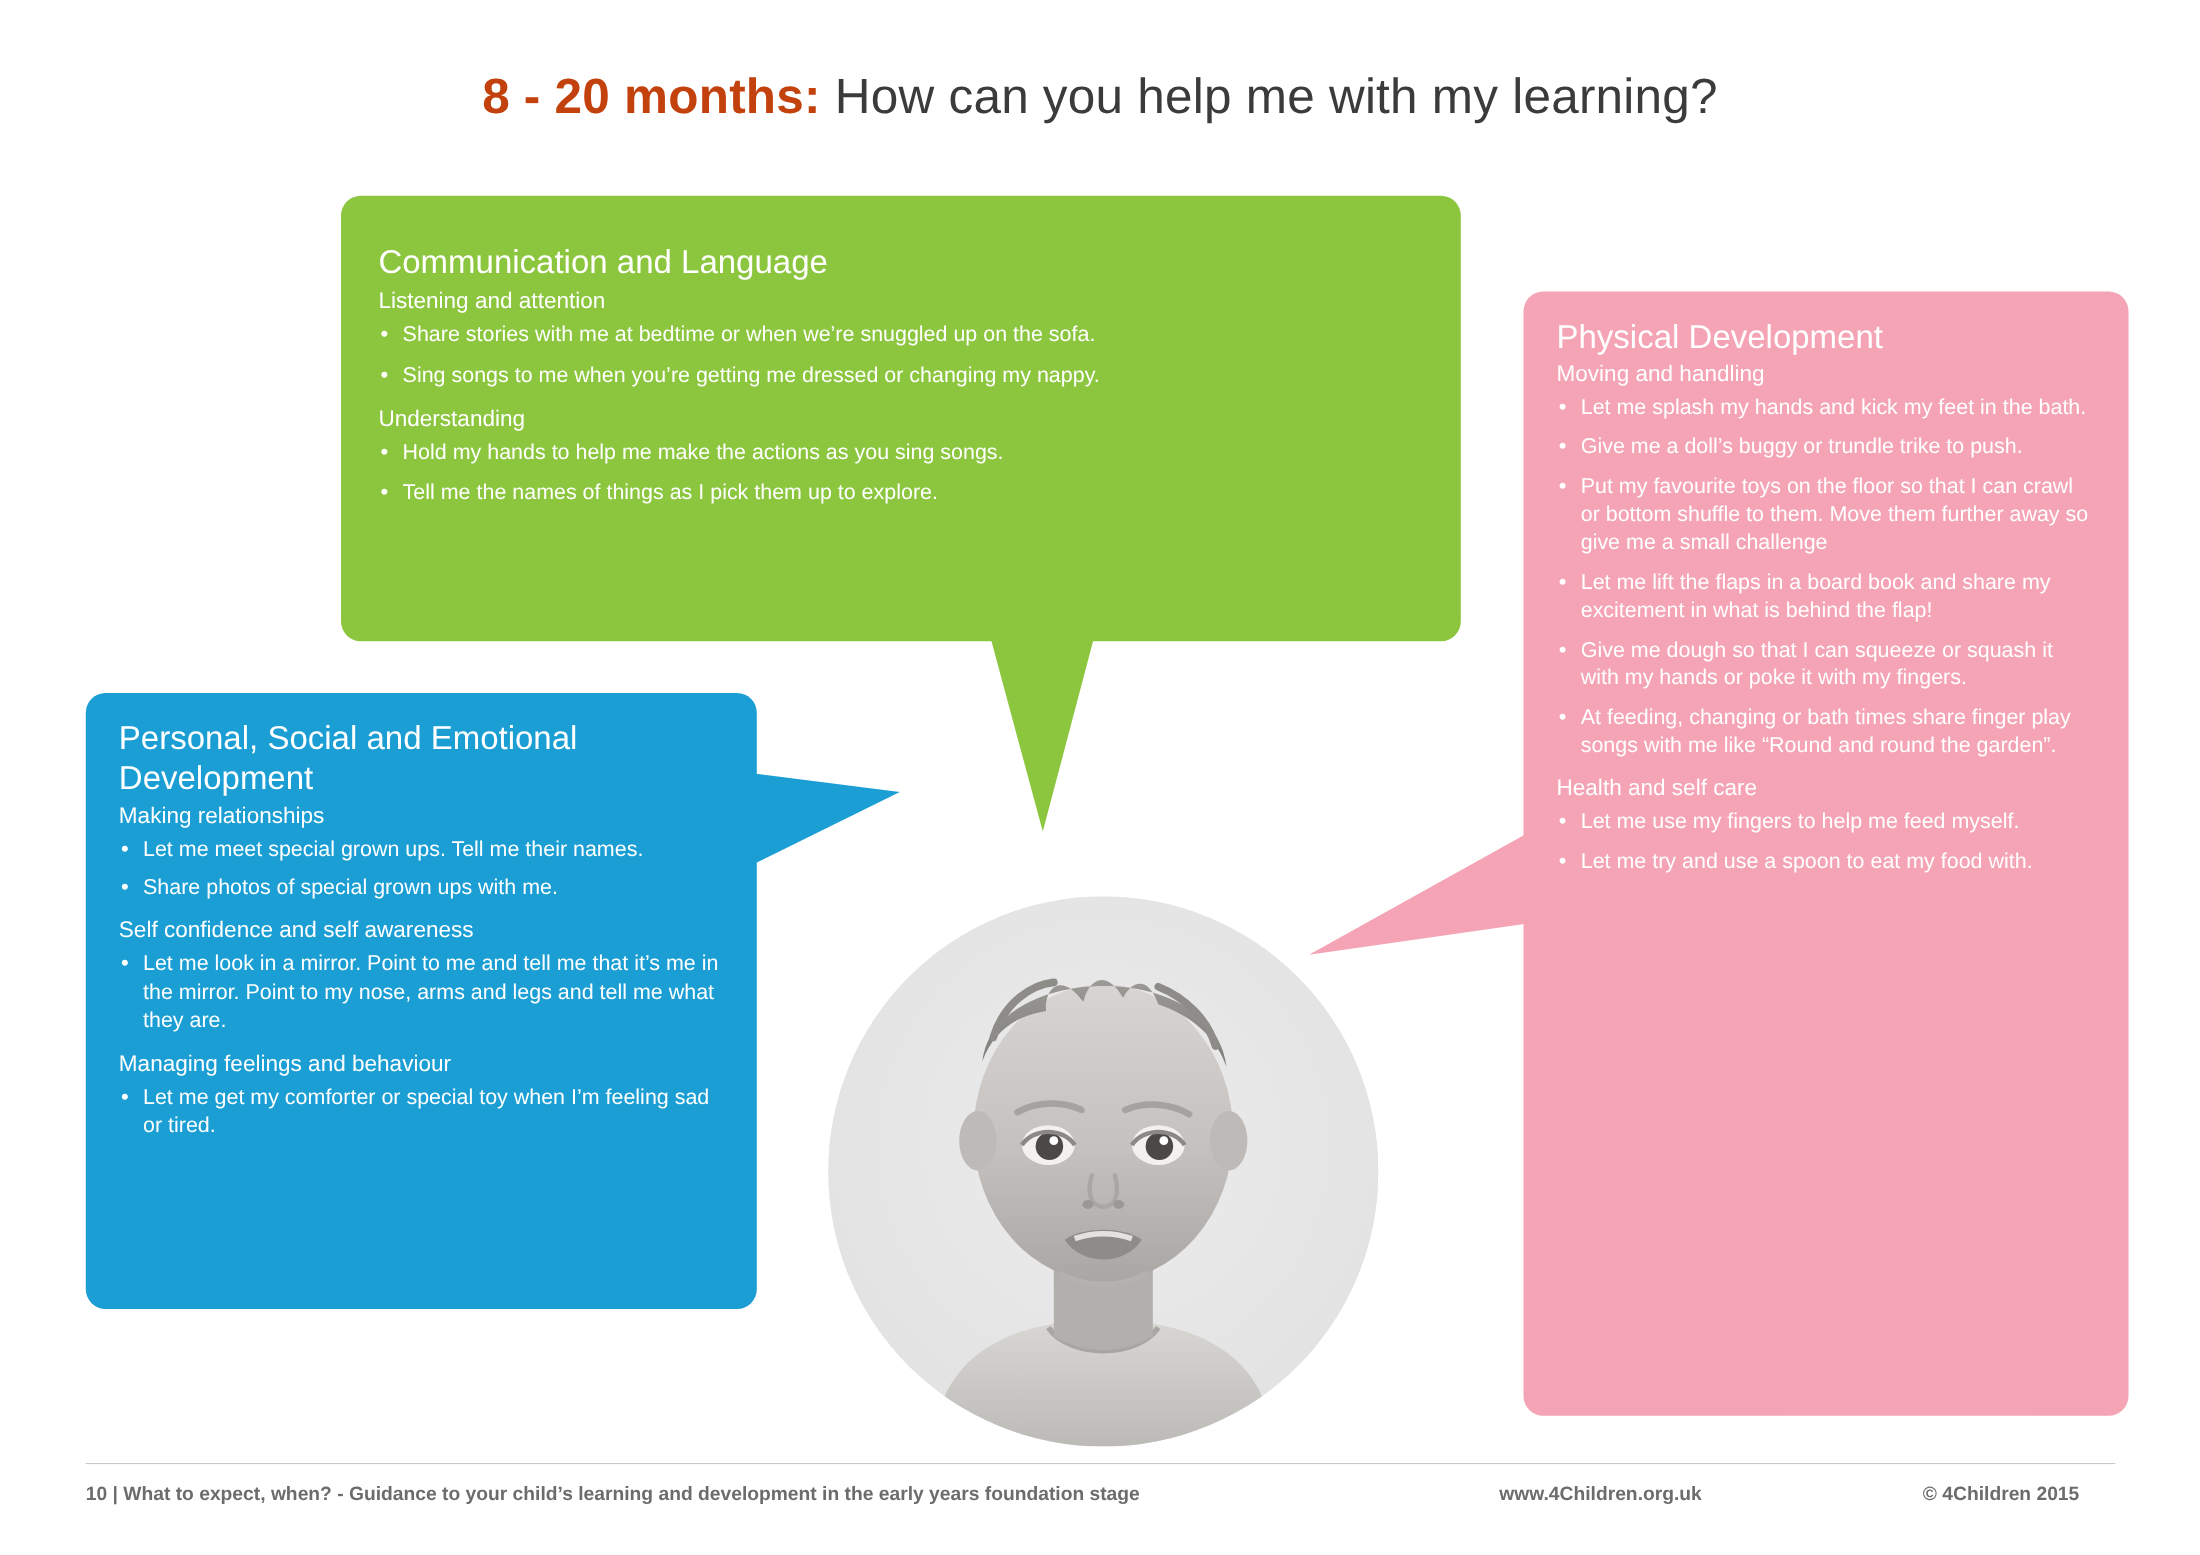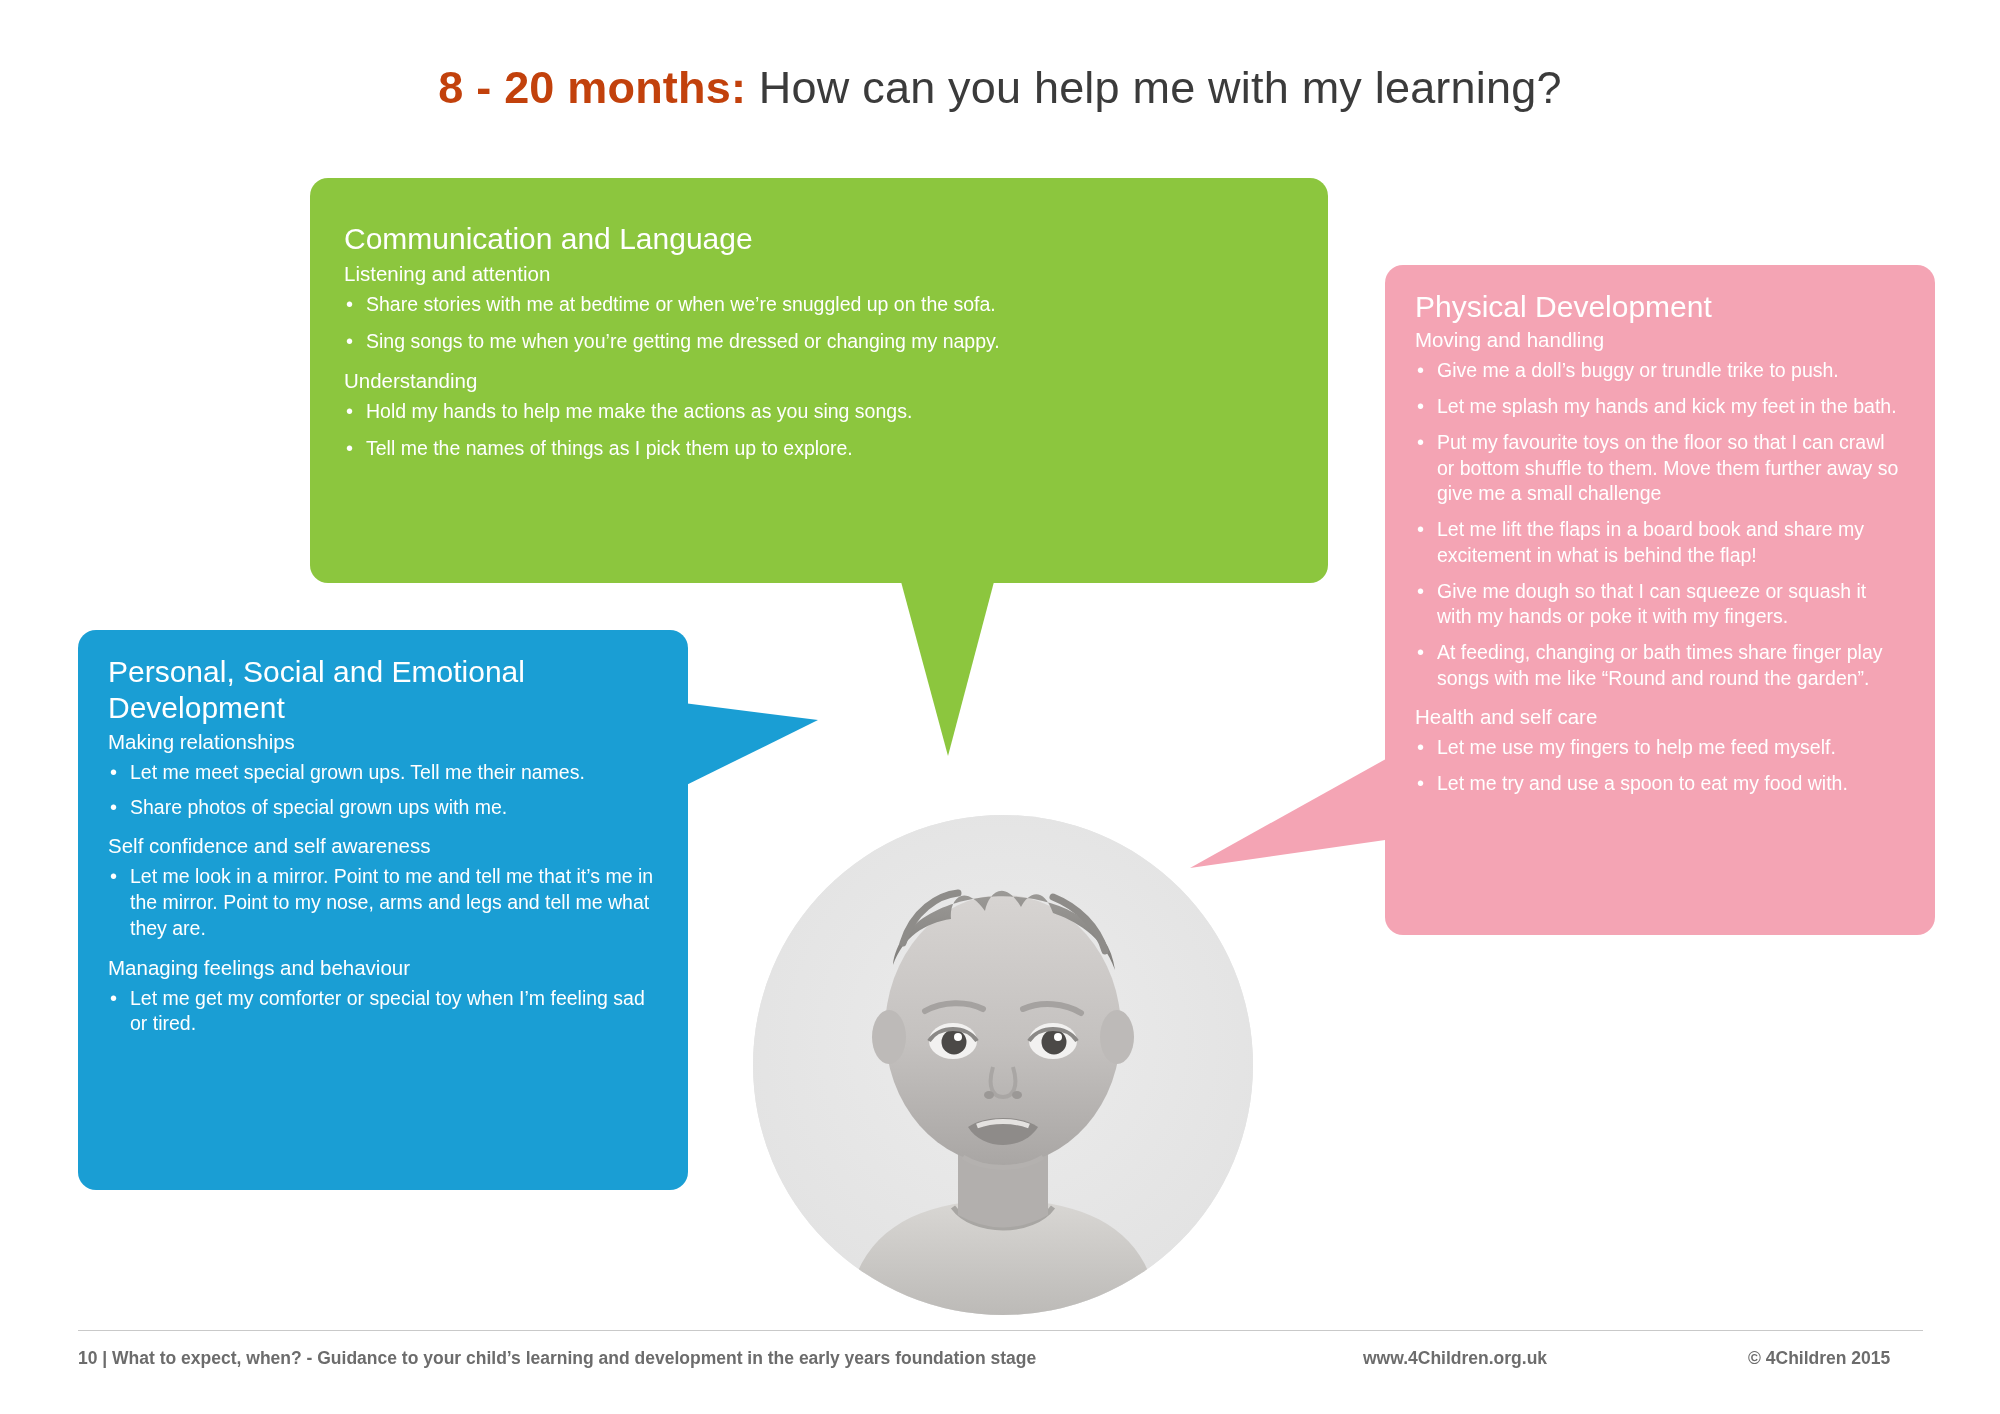--- a/index.html
+++ b/index.html
@@ -113,21 +113,21 @@
     top: 700px;
     width: 160px;
     height: 140px;
   }
 
   
   #bubble-phys {
     left: 1385px;
     top: 265px;
     width: 550px;
-    height: 670px;
+    height: 1022px;
     background: #f4a4b4;
     padding: 24px 30px 10px 30px;
   }
   #bubble-phys h2 { font-size: 30px; margin-bottom: 4px; }
   #bubble-phys li { margin-bottom: 10px; }
   .tail-pink {
     position: absolute;
     left: 1190px;
     top: 740px;
     width: 230px;
@@ -225,22 +225,22 @@
 
 <svg class="tail-pink" viewBox="0 0 230 130">
   <polygon points="230,0 230,95 0,128" fill="#f4a4b4"></polygon>
 </svg>
 
 <div class="bubble" id="bubble-phys">
   <h2>Physical Development</h2>
 
   <h3>Moving and handling</h3>
   <ul>
+    <li>Let me splash my hands and kick my feet in the bath.</li>
     <li>Give me a doll’s buggy or trundle trike to push.</li>
-    <li>Let me splash my hands and kick my feet in the bath.</li>
     <li>Put my favourite toys on the floor so that I can crawl or bottom shuffle to them. Move them further away so give me a small challenge</li>
     <li>Let me lift the flaps in a board book and share my excitement in what is behind the flap!</li>
     <li>Give me dough so that I can squeeze or squash it with my hands or poke it with my fingers.</li>
     <li>At feeding, changing or bath times share finger play songs with me like “Round and round the garden”.</li>
   </ul>
 
   <h3>Health and self care</h3>
   <ul>
     <li>Let me use my fingers to help me feed myself.</li>
     <li>Let me try and use a spoon to eat my food with.</li>

